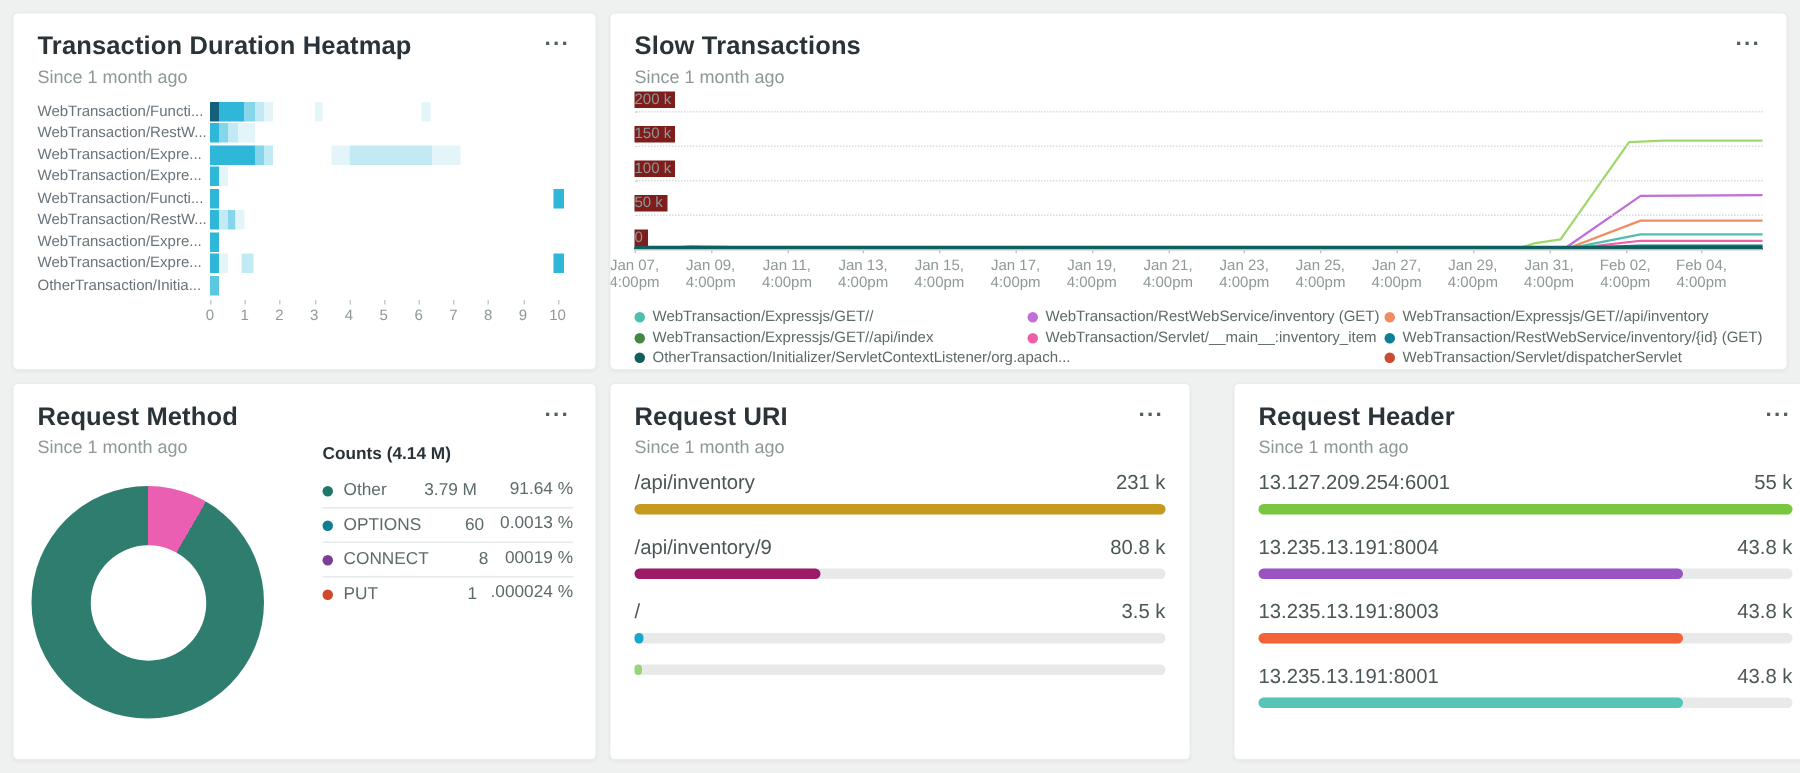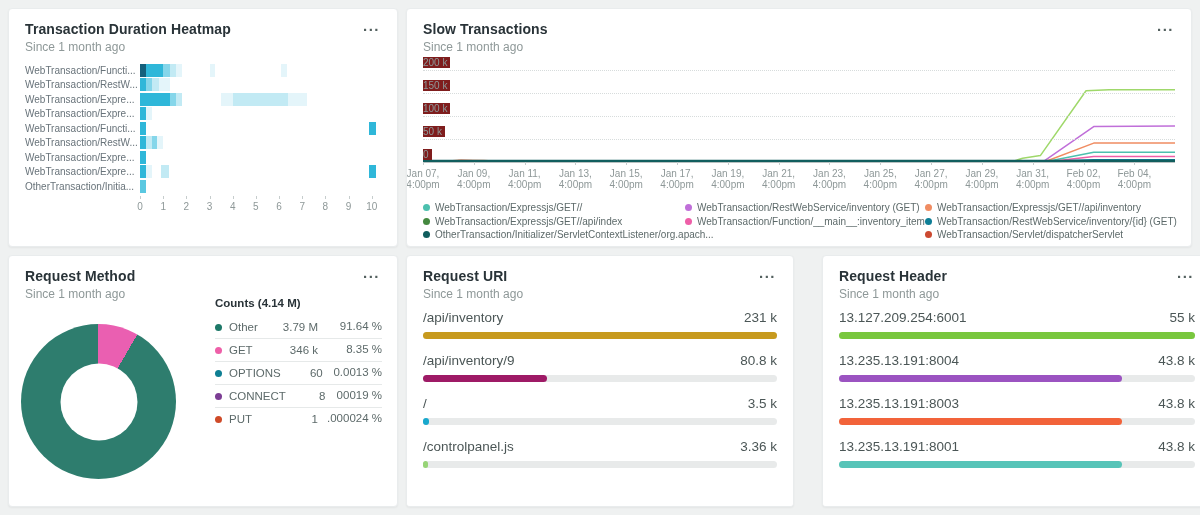--- a/index.html
+++ b/index.html
@@ -5,21 +5,21 @@
   html,body{margin:0;padding:0;background:#eff1f1;}
   .dashboard{position:relative;width:1200px;height:515px;background:#eff1f1;
     font-family:"Liberation Sans","DejaVu Sans",sans-serif;overflow:hidden;}
   .panel{position:absolute;background:#fff;border:1px solid #e9eced;border-radius:4px;
     box-shadow:0 1px 2px rgba(0,0,0,.05);padding:12px 16px;box-sizing:border-box;overflow:hidden;}
   #panel-heatmap{left:8px;top:8px;width:390px;height:239px;}
   #panel-slow{left:406px;top:8px;width:786px;height:239px;}
   #panel-method{left:8px;top:255px;width:390px;height:252px;}
   #panel-uri{left:406px;top:255px;width:388px;height:252px;}
   #panel-header{left:822px;top:255px;width:390px;height:252px;}
-  .panel-title{font-size:14px;font-weight:bold;color:#293338;letter-spacing:.1px;}
+  .panel-title{font-size:17px;font-weight:bold;color:#293338;letter-spacing:.1px;}
   .panel-sub{font-size:12px;color:#8e9898;margin-top:3px;}
   .menu-btn{position:absolute;top:6px;right:13px;color:#53605f;font-size:15px;font-weight:bold;
     letter-spacing:1.5px;cursor:pointer;background:none;border:none;padding:4px;line-height:14px;}
   
   .hm-body{margin-top:9px;}
   .hm-row{display:flex;align-items:center;height:14.5px;}
   .hm-label{width:108px;flex:none;font-size:10px;color:#68737a;text-align:right;
     padding-right:7px;white-space:nowrap;}
   .hm-cells{position:relative;flex:1;height:13px;}
   .hm-cell{position:absolute;top:0;height:13px;}
@@ -308,21 +308,21 @@
               <span>OtherTransaction/Initializer/ServletContextListener/org.apach...</span>
             </div>
           </div>
           <div class="lc-col">
             <div class="lc-item">
               <span class="lc-dot" style="background: rgb(192, 111, 217);"></span>
               <span>WebTransaction/RestWebService/inventory (GET)</span>
             </div>
             <div class="lc-item">
               <span class="lc-dot" style="background: rgb(238, 95, 168);"></span>
-              <span>WebTransaction/Function/__main__:inventory_item</span>
+              <span>WebTransaction/Servlet/__main__:inventory_item</span>
             </div>
           </div>
           <div class="lc-col">
             <div class="lc-item">
               <span class="lc-dot" style="background: rgb(240, 140, 98);"></span>
               <span>WebTransaction/Expressjs/GET//api/inventory</span>
             </div>
             <div class="lc-item">
               <span class="lc-dot" style="background: rgb(14, 126, 150);"></span>
               <span>WebTransaction/RestWebService/inventory/{id} (GET)</span>
@@ -346,28 +346,20 @@
       <div class="m-rows" id="m-rows">
           <div class="m-row">
             <span class="m-dot" style="background: rgb(29, 120, 104);"></span>
             <span class="m-label">Other</span>
             <span class="m-count">3.79 M</span>
             <span class="m-pct">
               <span>91.64 %</span>
             </span>
           </div>
           <div class="m-row">
-            <span class="m-dot" style="background: rgb(238, 95, 168);"></span>
-            <span class="m-label">GET</span>
-            <span class="m-count">346 k</span>
-            <span class="m-pct">
-              <span>8.35 %</span>
-            </span>
-          </div>
-          <div class="m-row">
             <span class="m-dot" style="background: rgb(14, 127, 147);"></span>
             <span class="m-label">OPTIONS</span>
             <span class="m-count">60</span>
             <span class="m-pct">
               <span>0.0013 %</span>
             </span>
           </div>
           <div class="m-row">
             <span class="m-dot" style="background: rgb(124, 61, 148);"></span>
             <span class="m-label">CONNECT</span>
@@ -414,24 +406,20 @@
         <div class="bar-row">
           <div class="bar-top">
             <span>/</span>
             <span>3.5 k</span>
           </div>
           <div class="bar-track">
             <div class="bar-fill" style="background: rgb(24, 168, 205); width: 1.6%;"></div>
           </div>
         </div>
         <div class="bar-row">
-          <div class="bar-top">
-            <span>/controlpanel.js</span>
-            <span>3.36 k</span>
-          </div>
           <div class="bar-track">
             <div class="bar-fill" style="background: rgb(151, 212, 119); width: 1.5%;"></div>
           </div>
         </div>
       </div>
     <div class="fade"></div>
   </div>
 
   <div class="panel" id="panel-header">
     <div class="panel-title">Request Header</div>

